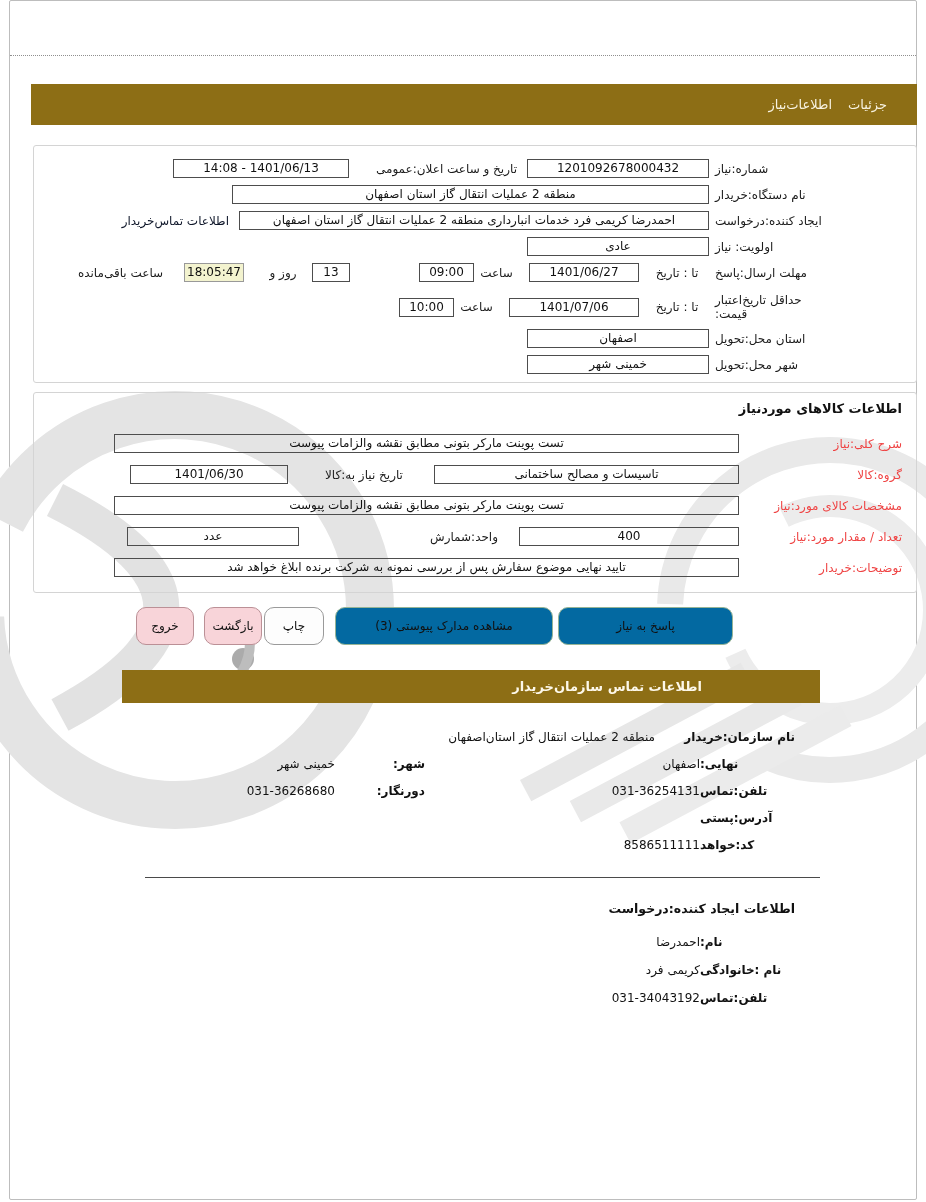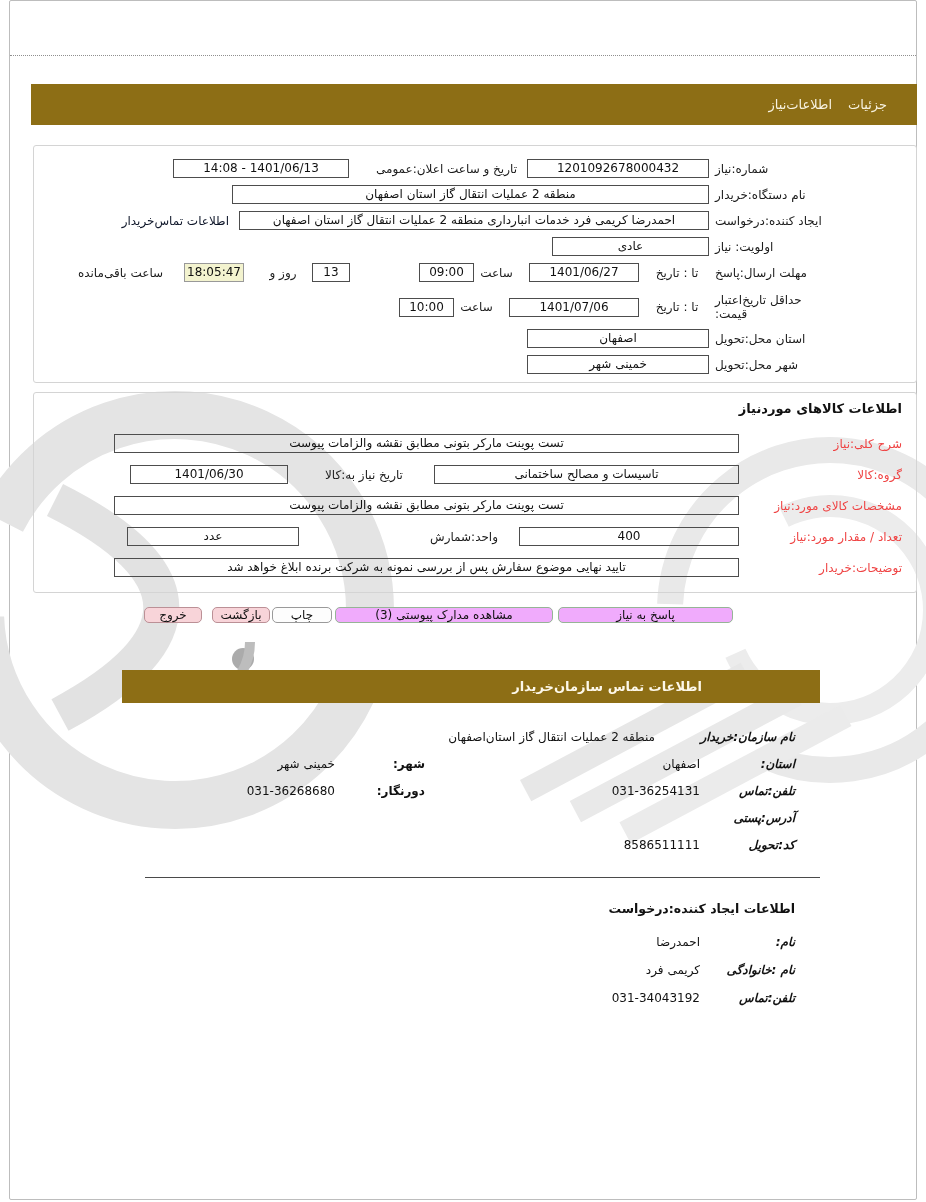--- a/index.html
+++ b/index.html
@@ -36,33 +36,33 @@
   .ibox-cream { background:#f3f3cf; border:1px solid #999; }
   .ltr { direction:ltr; }
   .ltr-right { direction:ltr; text-align:right; }
   .link { color:#0f172a; white-space:nowrap; cursor:pointer; margin-right:10px; }
 
   .section-title { position:absolute; top:8px; right:14px; font-weight:bold; font-size:13px; color:#111; }
   .two-line div { line-height:14px; }
 
   .buttons-row { position:absolute; left:142px; top:607px; width:591px; height:21px;
     display:flex; align-items:stretch; }
-  .btn { height:16px; display:flex; align-items:center; justify-content:center;
+  .btn { height:38px; display:flex; align-items:center; justify-content:center;
     font-size:12px; white-space:nowrap; cursor:pointer; flex-shrink:0;
-    border:1px solid #8f8f8f; border-radius:5px; }
-  .btn-green { background:#f0abfc; border-color:#96b496; }
+    border:1px solid #8f8f8f; border-radius:10px; }
+  .btn-green { background:#0369a1; border-color:#96b496; }
   .btn-white { background:#fdfdfd; border-color:#9a9a9a; }
   .btn-pink  { background:#f8d4d9; border-color:#bb9096; }
 
   .contact-bar { position:absolute; left:122px; top:670px; width:698px; height:33px;
     background:#8d6e15; color:#fdf8ea; display:flex; align-items:center;
     padding-right:118px; font-weight:bold; font-size:13px; }
   .crow { position:absolute; left:122px; width:698px; height:18px; display:flex;
     align-items:center; padding-right:25px; font-size:12px; }
-  .clabel1 { width:95px; font-weight:bold; flex-shrink:0; white-space:nowrap; text-align:right;font-style:italic; }
+  .clabel1 { width:95px; font-weight:bold; flex-shrink:0; white-space:nowrap; text-align:left; }
   .cval1   { width:275px; flex-shrink:0; white-space:nowrap; text-align:right; overflow:visible; }
   .clabel2 { width:90px; font-weight:bold; flex-shrink:0; white-space:nowrap; text-align:right; }
   .cval2   { width:200px; flex-shrink:0; white-space:nowrap; text-align:right; }
   .cval-wide { width:570px; flex-shrink:0; white-space:nowrap; text-align:right; }
   .indent45 { padding-right:45px; }
 
   .divider { position:absolute; left:145px; top:877px; width:675px; height:0; border-top:1px solid #4a4a4a; }
 
   .req-title { position:absolute; left:122px; top:901px; width:698px; padding-right:25px;
     font-weight:bold; font-size:12.5px; text-align:right; }
@@ -109,21 +109,21 @@
     </div>
 
     <div class="frow" style="top:65px">
       <div class="flabel">ایجاد کننده:درخواست</div>
       <div class="ibox" style="width:470px">احمدرضا کریمی فرد خدمات انبارداری منطقه 2 عملیات انتقال گاز استان اصفهان</div>
       <span class="link">اطلاعات تماس‌خریدار</span>
     </div>
 
     <div class="frow" style="top:91px">
       <div class="flabel">اولویت: نیاز</div>
-      <div class="ibox" style="width:157px">عادی</div>
+      <div class="ibox" style="width:182px">عادی</div>
     </div>
 
     <div class="frow" style="top:117px">
       <div class="flabel">مهلت ارسال:پاسخ</div>
       <div class="inline-label" style="width:64px">تا : تاریخ</div>
       <div class="ibox ltr" style="width:110px;margin-right:6px">1401/06/27</div>
       <div class="inline-label" style="width:35px;margin-right:15px">ساعت</div>
       <div class="ibox ltr" style="width:55px;margin-right:5px">09:00</div>
       <div class="ibox ltr" style="width:38px;margin-right:69px">13</div>
       <div class="inline-label" style="width:46px;margin-right:6px">روز و</div>
@@ -182,54 +182,54 @@
 
     <div class="frow" style="top:165px">
       <div class="flabel-goods">توضیحات:خریدار</div>
       <div class="ibox" style="width:625px">تایید نهایی موضوع سفارش پس از بررسی نمونه به شرکت برنده ابلاغ خواهد شد</div>
     </div>
   </div>
 
   <div class="buttons-row">
     <div class="btn btn-green" style="width:175px">پاسخ به نیاز</div>
     <div class="btn btn-green" style="width:218px;margin-right:5px">مشاهده مدارک پیوستی (3)</div>
-    <div class="btn btn-white" style="width:60px;margin-right:3px">چاپ</div>
+    <div class="btn btn-white" style="width:60px;margin-right:11px">چاپ</div>
     <div class="btn btn-pink" style="width:58px;margin-right:2px">بازگشت</div>
     <div class="btn btn-pink" style="width:58px;margin-right:10px">خروج</div>
   </div>
 
   <div class="contact-bar">
     <span>اطلاعات تماس سازمان‌خریدار</span>
   </div>
 
   <div class="crow" style="top:728px">
     <div class="clabel1">نام سازمان:خریدار</div>
     <div class="cval1 indent45">منطقه 2 عملیات انتقال گاز استان‌اصفهان</div>
   </div>
 
   <div class="crow" style="top:755px">
-    <div class="clabel1">استان:</div>
+    <div class="clabel1">نهایی:</div>
     <div class="cval1">اصفهان</div>
     <div class="clabel2">شهر:</div>
     <div class="cval2">خمینی شهر</div>
   </div>
 
   <div class="crow" style="top:782px">
     <div class="clabel1">تلفن:تماس</div>
     <div class="cval1 ltr-right">031-36254131</div>
     <div class="clabel2">دورنگار:</div>
     <div class="cval2 ltr-right">031-36268680</div>
   </div>
 
   <div class="crow" style="top:809px">
     <div class="clabel1">آدرس:پستی</div>
   </div>
 
   <div class="crow" style="top:836px">
-    <div class="clabel1">کد:تحویل</div>
+    <div class="clabel1">کد:خواهد</div>
     <div class="cval1 ltr-right">8586511111</div>
   </div>
 
   <div class="divider"></div>
 
   <div class="req-title">اطلاعات ایجاد کننده:درخواست</div>
 
   <div class="crow" style="top:933px">
     <div class="clabel1">نام:</div>
     <div class="cval1">احمدرضا</div>

